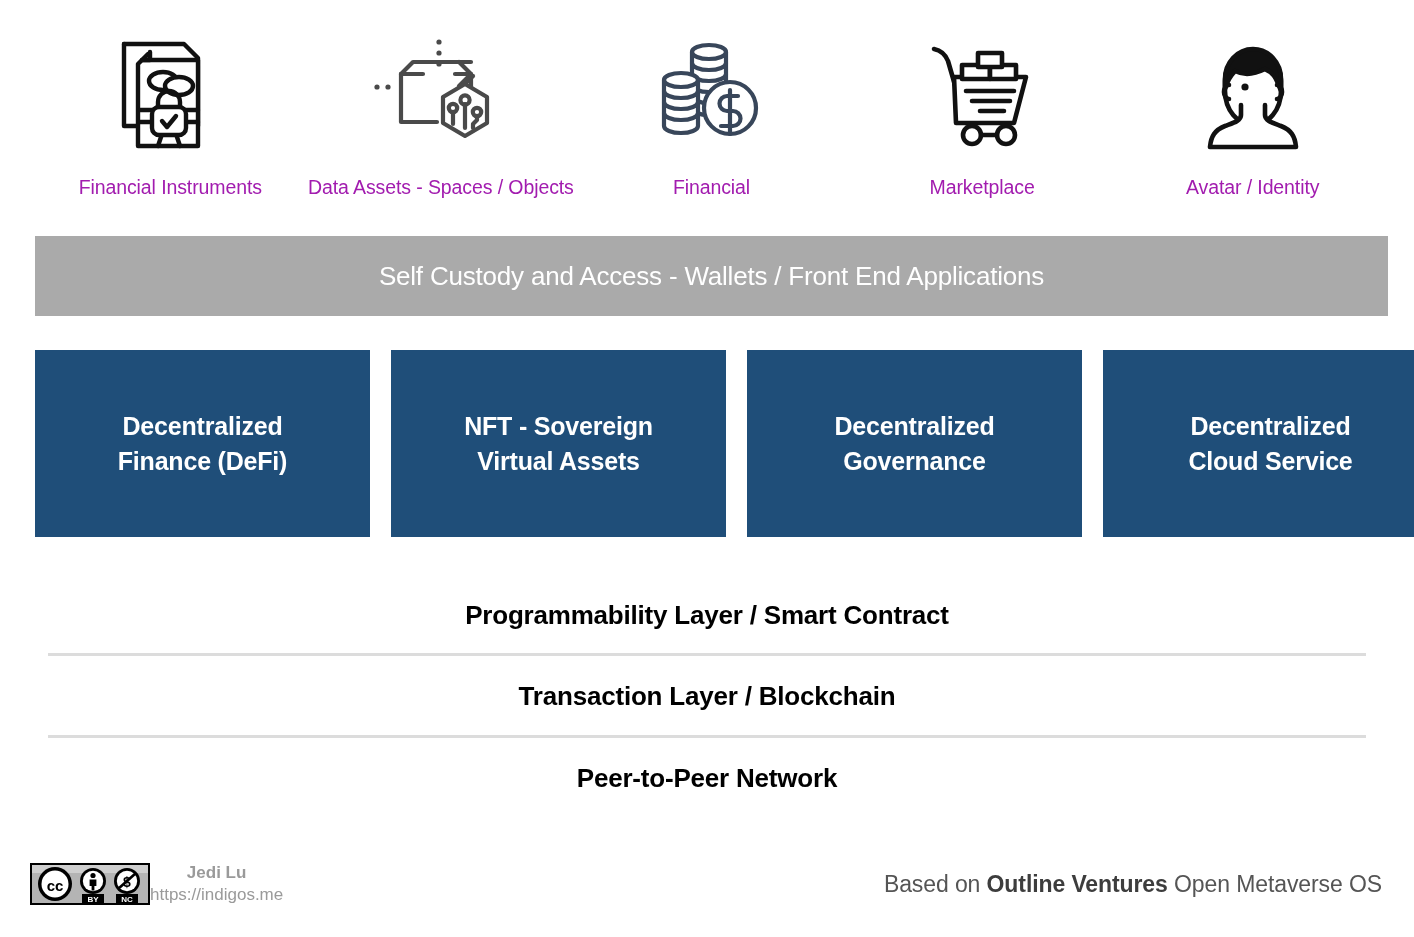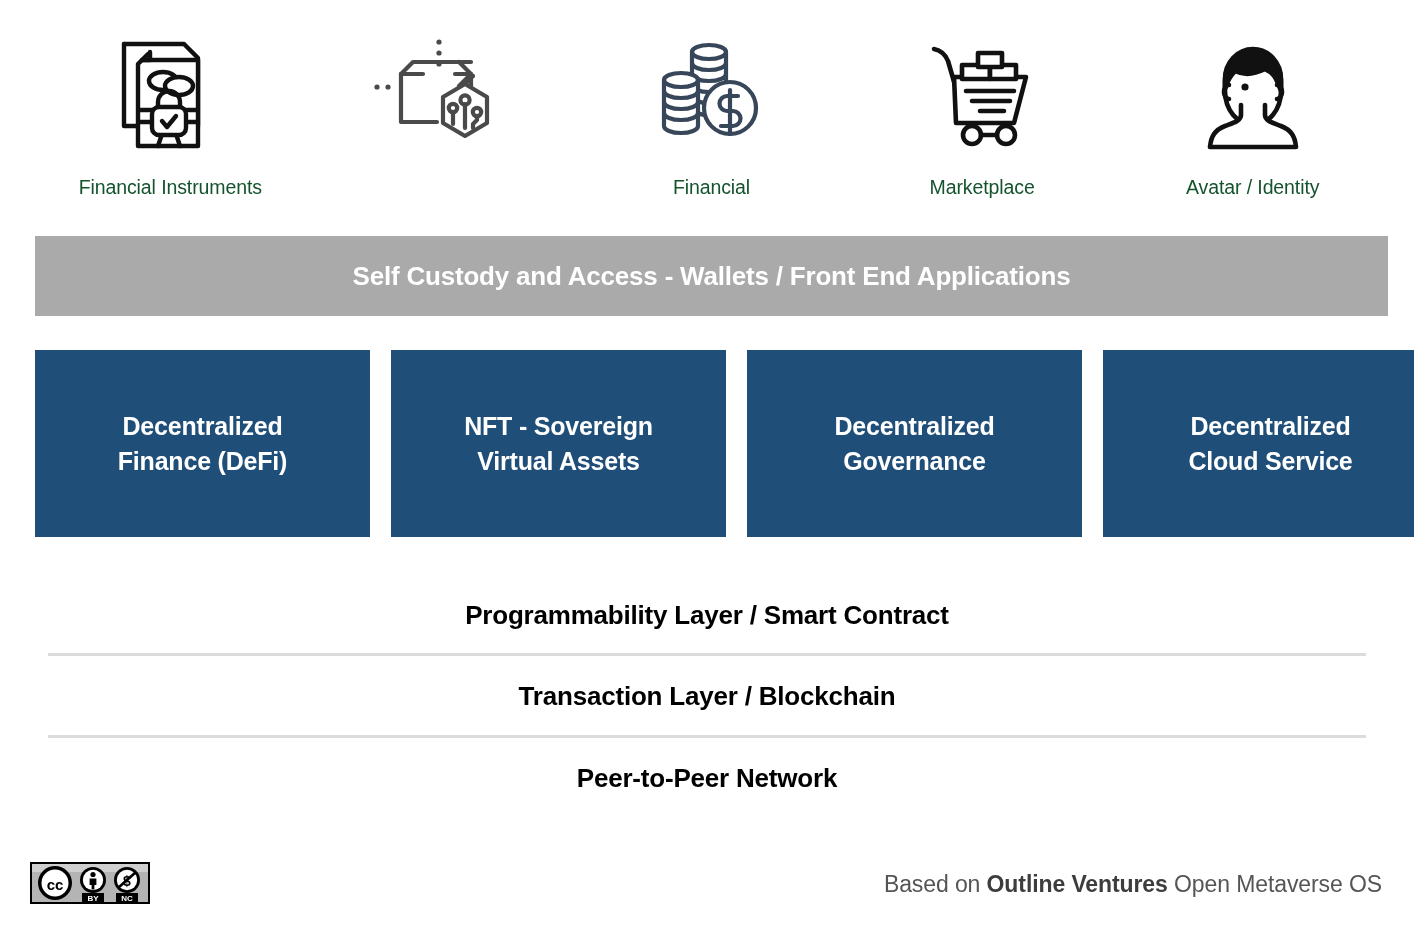--- a/index.html
+++ b/index.html
@@ -33,42 +33,42 @@
   }
   .icon-art {
     height: 130px;
     display: flex;
     align-items: center;
     justify-content: center;
   }
   .icon-caption {
     margin-top: 16px;
     font-size: 19.5px;
-    color: #14532d;
+    color: #a21caf;
     text-align: center;
     white-space: nowrap;
     letter-spacing: -0.1px;
   }
 
   
   .gray-band {
     position: absolute;
     left: 35px;
     top: 236px;
     width: 1353px;
     height: 80px;
     background: #aaaaaa;
     display: flex;
     align-items: center;
     justify-content: center;
   }
   .gray-band-label {
     color: #ffffff;
     font-size: 26px;
-    font-weight: bold;
+    font-weight: normal;
     letter-spacing: -0.2px;
   }
 
   
   .blue-row {
     position: absolute;
     left: 35px;
     top: 350px;
     width: 1403px;
     height: 187px;
@@ -198,20 +198,21 @@
         <path d="M102 40 l-14 14"></path>
         <path d="M94 48 l22 13 v26 l-22 13 l-22 -13 v-26 z" fill="#fff"></path>
         <circle cx="94" cy="64" r="4.6"></circle>
         <path d="M94 68 v24"></path>
         <circle cx="82" cy="72" r="4.2"></circle>
         <path d="M82 76 v6 l0 6"></path>
         <circle cx="106" cy="76" r="4.2"></circle>
         <path d="M106 80 v4 l-4 4 v4"></path>
       </svg>
     </div>
+    <div class="icon-caption">Data Assets - Spaces / Objects</div>
   </div>
 
   <div class="icon-cell">
     <div class="icon-art">
       <svg width="110" height="118" viewBox="0 0 110 118" fill="none" stroke="#38465a" stroke-width="4.2" stroke-linejoin="round" stroke-linecap="round">
         <path d="M36 16 v56 a17 7 0 0 0 34 0 v-56" fill="#fff"></path>
         <ellipse cx="53" cy="16" rx="17" ry="7" fill="#fff"></ellipse>
         <path d="M36 27 a17 7 0 0 0 34 0 M36 38 a17 7 0 0 0 34 0 M36 49 a17 7 0 0 0 34 0 M36 60 a17 7 0 0 0 34 0"></path>
         <path d="M8 44 v46 a17 7 0 0 0 34 0 v-46" fill="#fff"></path>
         <ellipse cx="25" cy="44" rx="17" ry="7" fill="#fff"></ellipse>
@@ -303,15 +304,19 @@
     <rect x="52" y="31" width="22" height="10" fill="#000"></rect>
     <text x="63" y="39" font-family="'Liberation Sans', sans-serif" font-size="8" font-weight="bold" fill="#fff" text-anchor="middle">BY</text>
 
     <circle cx="97" cy="18" r="13" fill="#000"></circle>
     <circle cx="97" cy="18" r="10.2" fill="#fff"></circle>
     <text x="97" y="24" font-family="'Liberation Sans', sans-serif" font-size="14" font-weight="bold" fill="#000" text-anchor="middle">$</text>
     <path d="M88 26 L106 10" stroke="#000" stroke-width="2.6"></path>
     <rect x="86" y="31" width="22" height="10" fill="#000"></rect>
     <text x="97" y="39" font-family="'Liberation Sans', sans-serif" font-size="8" font-weight="bold" fill="#fff" text-anchor="middle">NC</text>
   </svg>
+  <div class="footer-meta">
+    <span class="footer-name">Jedi Lu</span>
+    <span class="footer-url">https://indigos.me</span>
+  </div>
 </div>
 
 <div class="footer-right"><span>Based on </span><b>Outline Ventures</b><span> Open Metaverse OS</span></div>
 
 </body></html>

